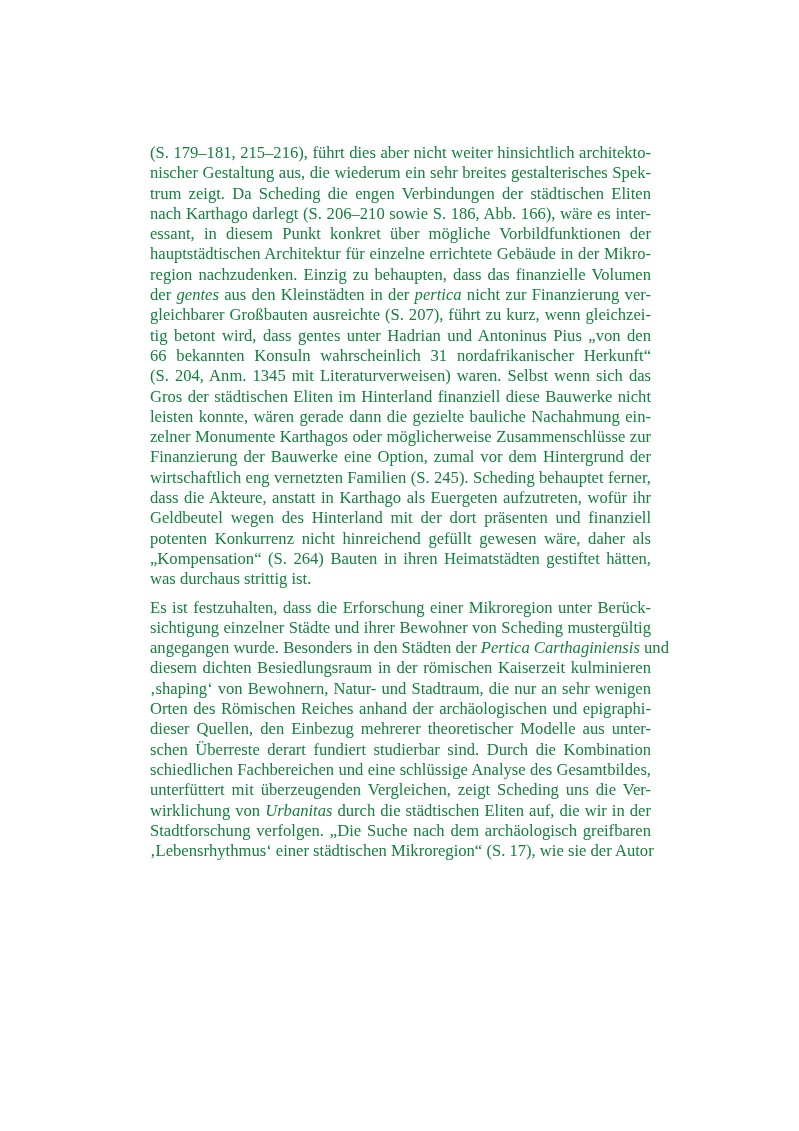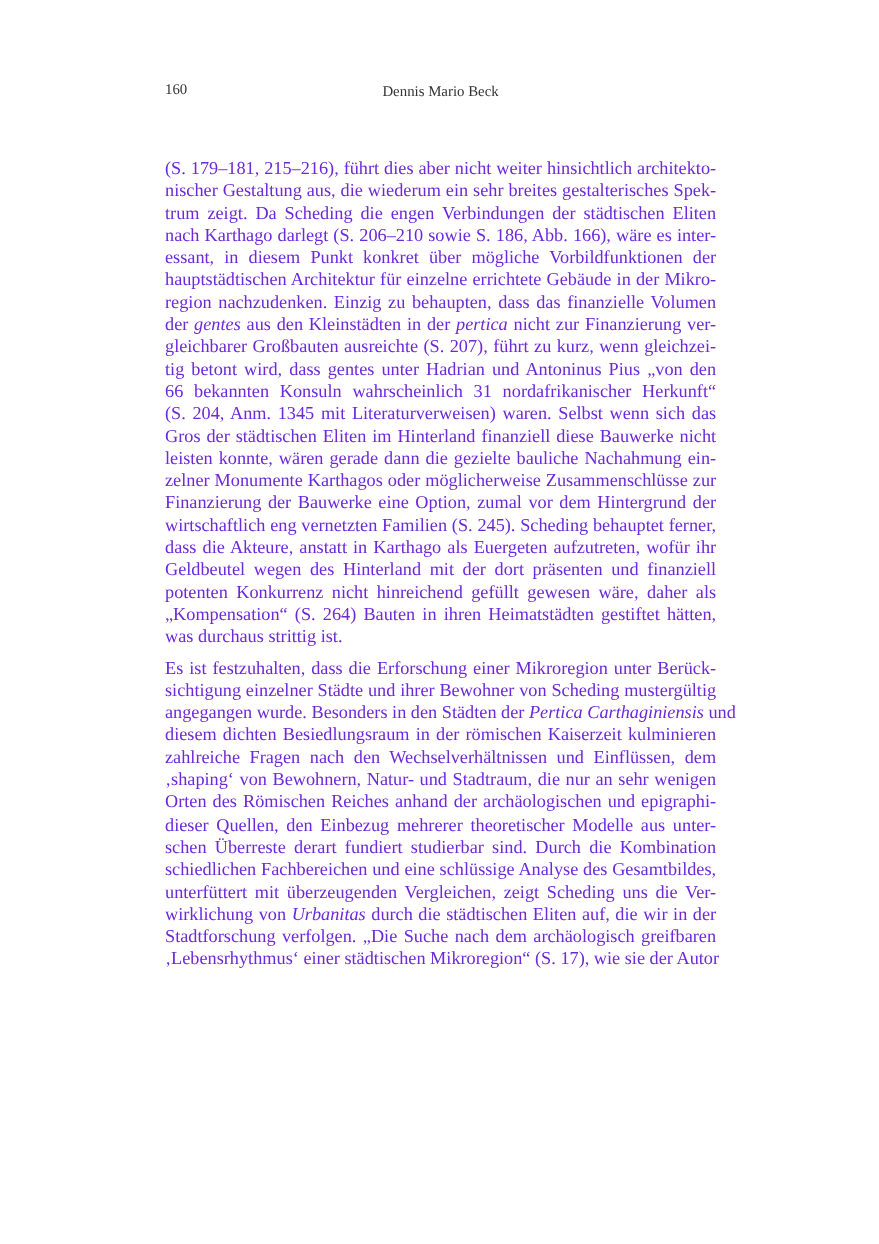--- a/index.html
+++ b/index.html
@@ -4,35 +4,31 @@
 <style>
   html, body { margin: 0; padding: 0; background: #ffffff; }
   body { width: 799px; height: 1131px; position: relative; overflow: hidden; }
   .page { position: absolute; left: 0; top: 0; width: 799px; height: 1131px; background: #fff; }
   .header { position: absolute; top: 73px; left: 150px; width: 501px; height: 20px;
             font-family: "Liberation Serif", serif; font-size: 13.5px; color: #333; }
   .page-number { position: absolute; left: 0; top: 0; }
   .running-head { position: absolute; left: 0; right: 0; text-align: center; top: 2px; }
   .body-text { position: absolute; left: 150px; top: 143px; width: 501px;
                font-family: "Liberation Serif", serif; font-size: 16.6px; line-height: 20.3px;
-               color: #6d28d9; }
+               color: #15803d; }
   .line { display: block; text-align: justify; text-align-last: justify; white-space: nowrap; height: 20.3px; }
   .line.last { text-align-last: left; }
   .para { margin: 0; }
   .para + .para { margin-top: 8px; }
   i { }
 </style>
 </head>
 <body>
 
 <div class="page">
-  <div class="header">
-    <span class="page-number">160</span>
-    <span class="running-head">Dennis Mario Beck</span>
-  </div>
 
   <div class="body-text">
     <div class="para">
         <span class="line">(S. 179–181, 215–216), führt dies aber nicht weiter hinsichtlich architekto-</span>
         <span class="line">nischer Gestaltung aus, die wiederum ein sehr breites gestalterisches Spek-</span>
         <span class="line">trum zeigt. Da Scheding die engen Verbindungen der städtischen Eliten</span>
         <span class="line">nach Karthago darlegt (S. 206–210 sowie S. 186, Abb. 166), wäre es inter-</span>
         <span class="line">essant, in diesem Punkt konkret über mögliche Vorbildfunktionen der</span>
         <span class="line">hauptstädtischen Architektur für einzelne errichtete Gebäude in der Mikro-</span>
         <span class="line">region nachzudenken. Einzig zu behaupten, dass das finanzielle Volumen</span>
@@ -50,21 +46,20 @@
         <span class="line">Geldbeutel wegen des Hinterland mit der dort präsenten und finanziell</span>
         <span class="line">potenten Konkurrenz nicht hinreichend gefüllt gewesen wäre, daher als</span>
         <span class="line">„Kompensation“ (S. 264) Bauten in ihren Heimatstädten gestiftet hätten,</span>
         <span class="line last">was durchaus strittig ist.</span>
       </div>
     <div class="para">
         <span class="line">Es ist festzuhalten, dass die Erforschung einer Mikroregion unter Berück-</span>
         <span class="line">sichtigung einzelner Städte und ihrer Bewohner von Scheding mustergültig</span>
         <span class="line">angegangen wurde. Besonders in den Städten der <i>Pertica Carthaginiensis</i> und</span>
         <span class="line">diesem dichten Besiedlungsraum in der römischen Kaiserzeit kulminieren</span>
-        <span class="line">zahlreiche Fragen nach den Wechselverhältnissen und Einflüssen, dem</span>
         <span class="line">‚shaping‘ von Bewohnern, Natur- und Stadtraum, die nur an sehr wenigen</span>
         <span class="line">Orten des Römischen Reiches anhand der archäologischen und epigraphi-</span>
         <span class="line">dieser Quellen, den Einbezug mehrerer theoretischer Modelle aus unter-</span>
         <span class="line">schen Überreste derart fundiert studierbar sind. Durch die Kombination</span>
         <span class="line">schiedlichen Fachbereichen und eine schlüssige Analyse des Gesamtbildes,</span>
         <span class="line">unterfüttert mit überzeugenden Vergleichen, zeigt Scheding uns die Ver-</span>
         <span class="line">wirklichung von <i>Urbanitas</i> durch die städtischen Eliten auf, die wir in der</span>
         <span class="line">Stadtforschung verfolgen. „Die Suche nach dem archäologisch greifbaren</span>
         <span class="line">‚Lebensrhythmus‘ einer städtischen Mikroregion“ (S. 17), wie sie der Autor</span>
       </div>

